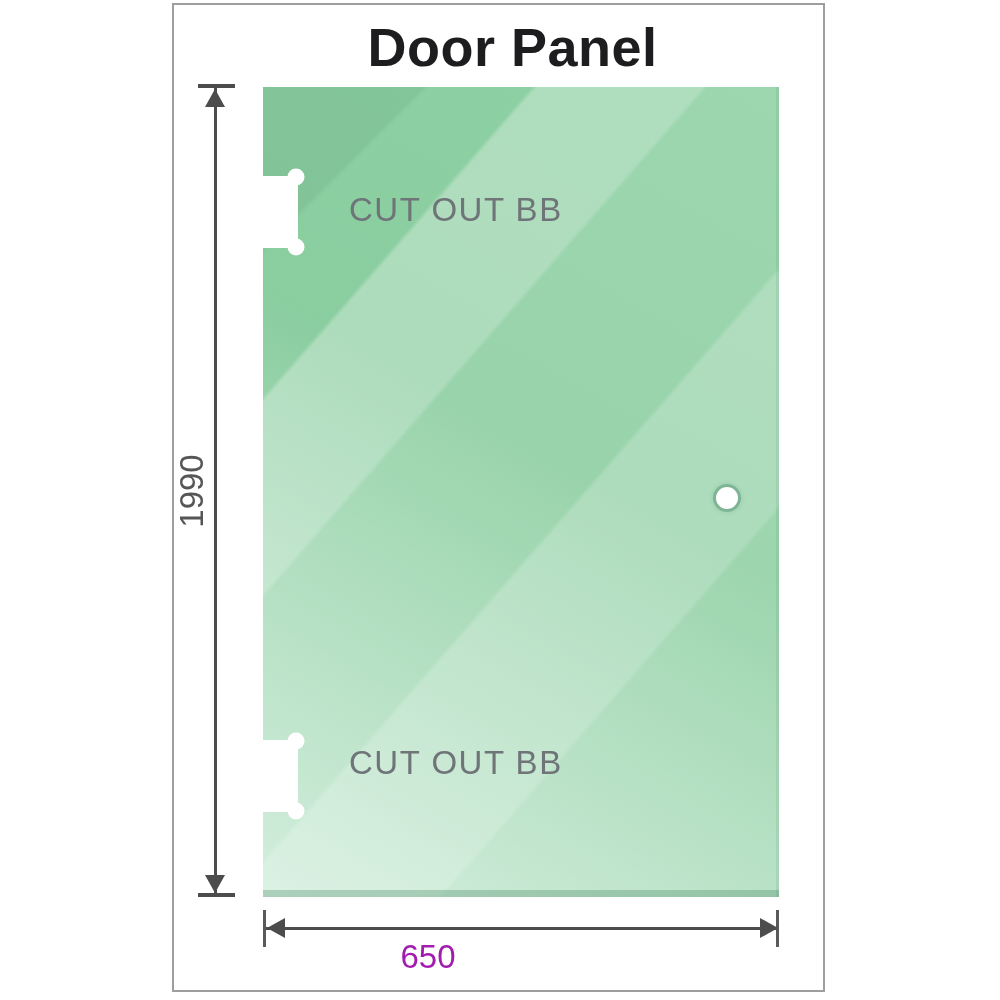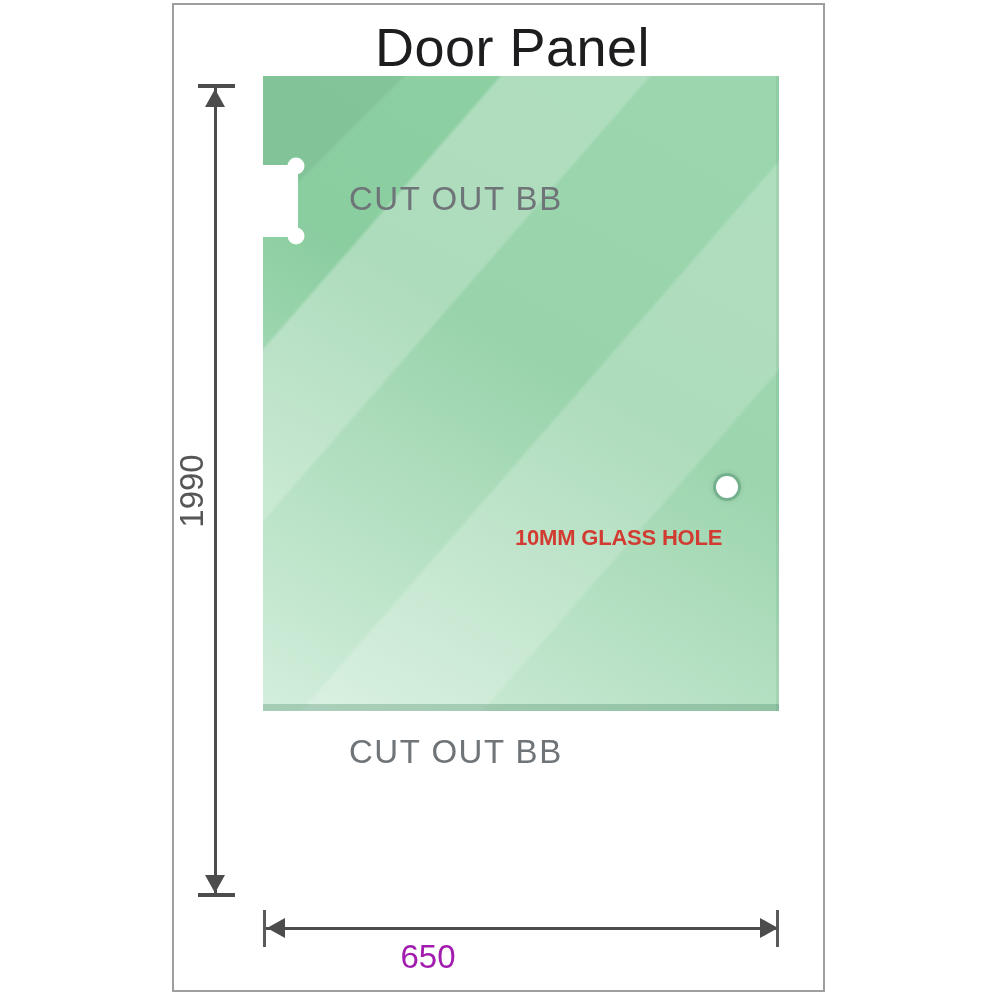--- a/index.html
+++ b/index.html
@@ -6,24 +6,24 @@
   #stage{
     position:relative;width:1000px;height:1000px;background:#ffffff;overflow:hidden;
     font-family:"Liberation Sans", sans-serif;
   }
   .frame{
     position:absolute;left:172px;top:3px;width:653px;height:989px;
     border:2px solid var(--frame-border-gray,#9e9e9e);box-sizing:border-box;background:#ffffff;
   }
   .title{
     position:absolute;left:186px;top:16px;width:653px;text-align:center;
-    font-size:54px;font-weight:400;letter-spacing:.5px;color:var(--title-black,#1d1d1f);
+    font-size:54px;font-weight:700;letter-spacing:.5px;color:var(--title-black,#1d1d1f);
   }
   .panel{
-    position:absolute;left:263px;top:76px;width:516px;height:635px;
+    position:absolute;left:263px;top:87px;width:516px;height:810px;
     background:
       linear-gradient(135deg, rgba(50,110,75,.10) 0%, rgba(50,110,75,.10) 12%, rgba(50,110,75,0) 12.6%),
       linear-gradient(131deg,
         rgba(255,255,255,0) 0%, rgba(255,255,255,0) 22%,
         rgba(255,255,255,.30) 22.5%, rgba(255,255,255,.30) 36%,
         rgba(255,255,255,.12) 36.5%, rgba(255,255,255,.12) 55%,
         rgba(255,255,255,.30) 55.5%, rgba(255,255,255,.30) 72%,
         rgba(255,255,255,.16) 72.5%, rgba(255,255,255,.16) 100%),
       linear-gradient(210deg, var(--glass-green,#8ed1a4) 0%, #8acd9f 45%, var(--glass-green-light,#cdecd8) 100%);
     box-shadow: inset 0 -7px 0 rgba(62,130,94,.30), inset -3px 0 0 rgba(62,130,94,.12);
@@ -89,21 +89,20 @@
       <circle cx="33" cy="11" r="8.5" fill="#ffffff"></circle>
       <circle cx="33" cy="81" r="8.5" fill="#ffffff"></circle>
     </svg>
 
     <div class="cutout-label cutout-label-top">CUT OUT BB</div>
 
     <div class="cutout-label cutout-label-bottom">CUT OUT BB</div>
 
     <div class="glass-hole"></div>
 
-    <div class="glass-hole-label">10MM GLASS HOLE</div>
   </div>
 
   <div class="dim vdim-line"></div>
   <div class="dim vdim-cap-top"></div>
   <div class="dim vdim-cap-bottom"></div>
   <div class="arrow arrow-up"></div>
   <div class="arrow arrow-down"></div>
   <div class="vdim-label">1990</div>
 
   <div class="dim hdim-line"></div>

